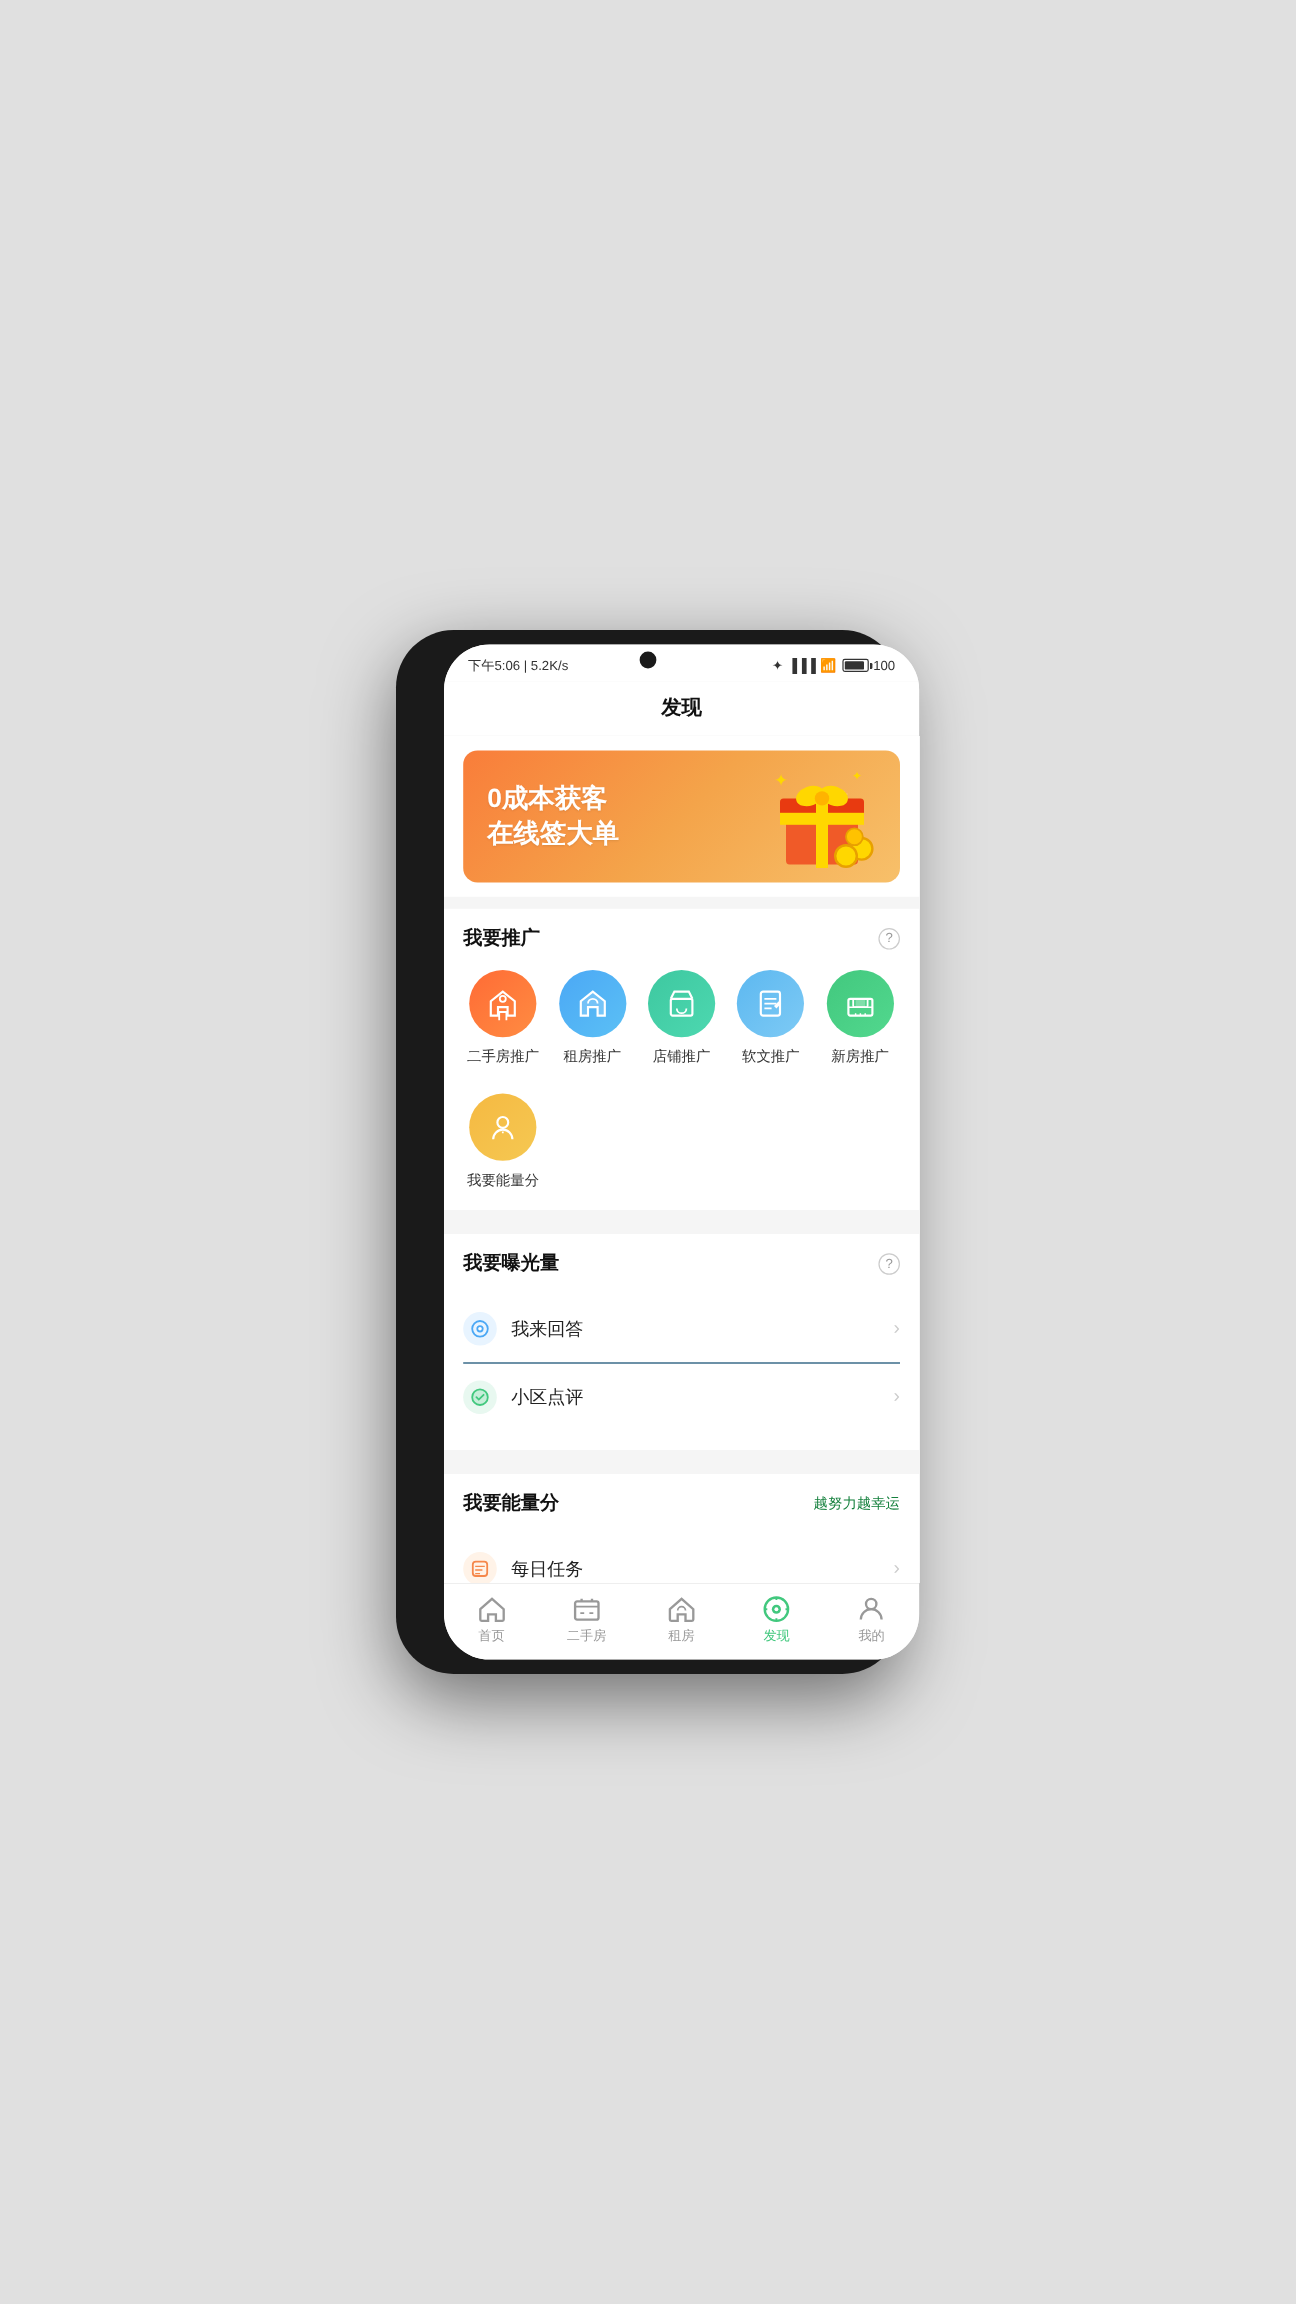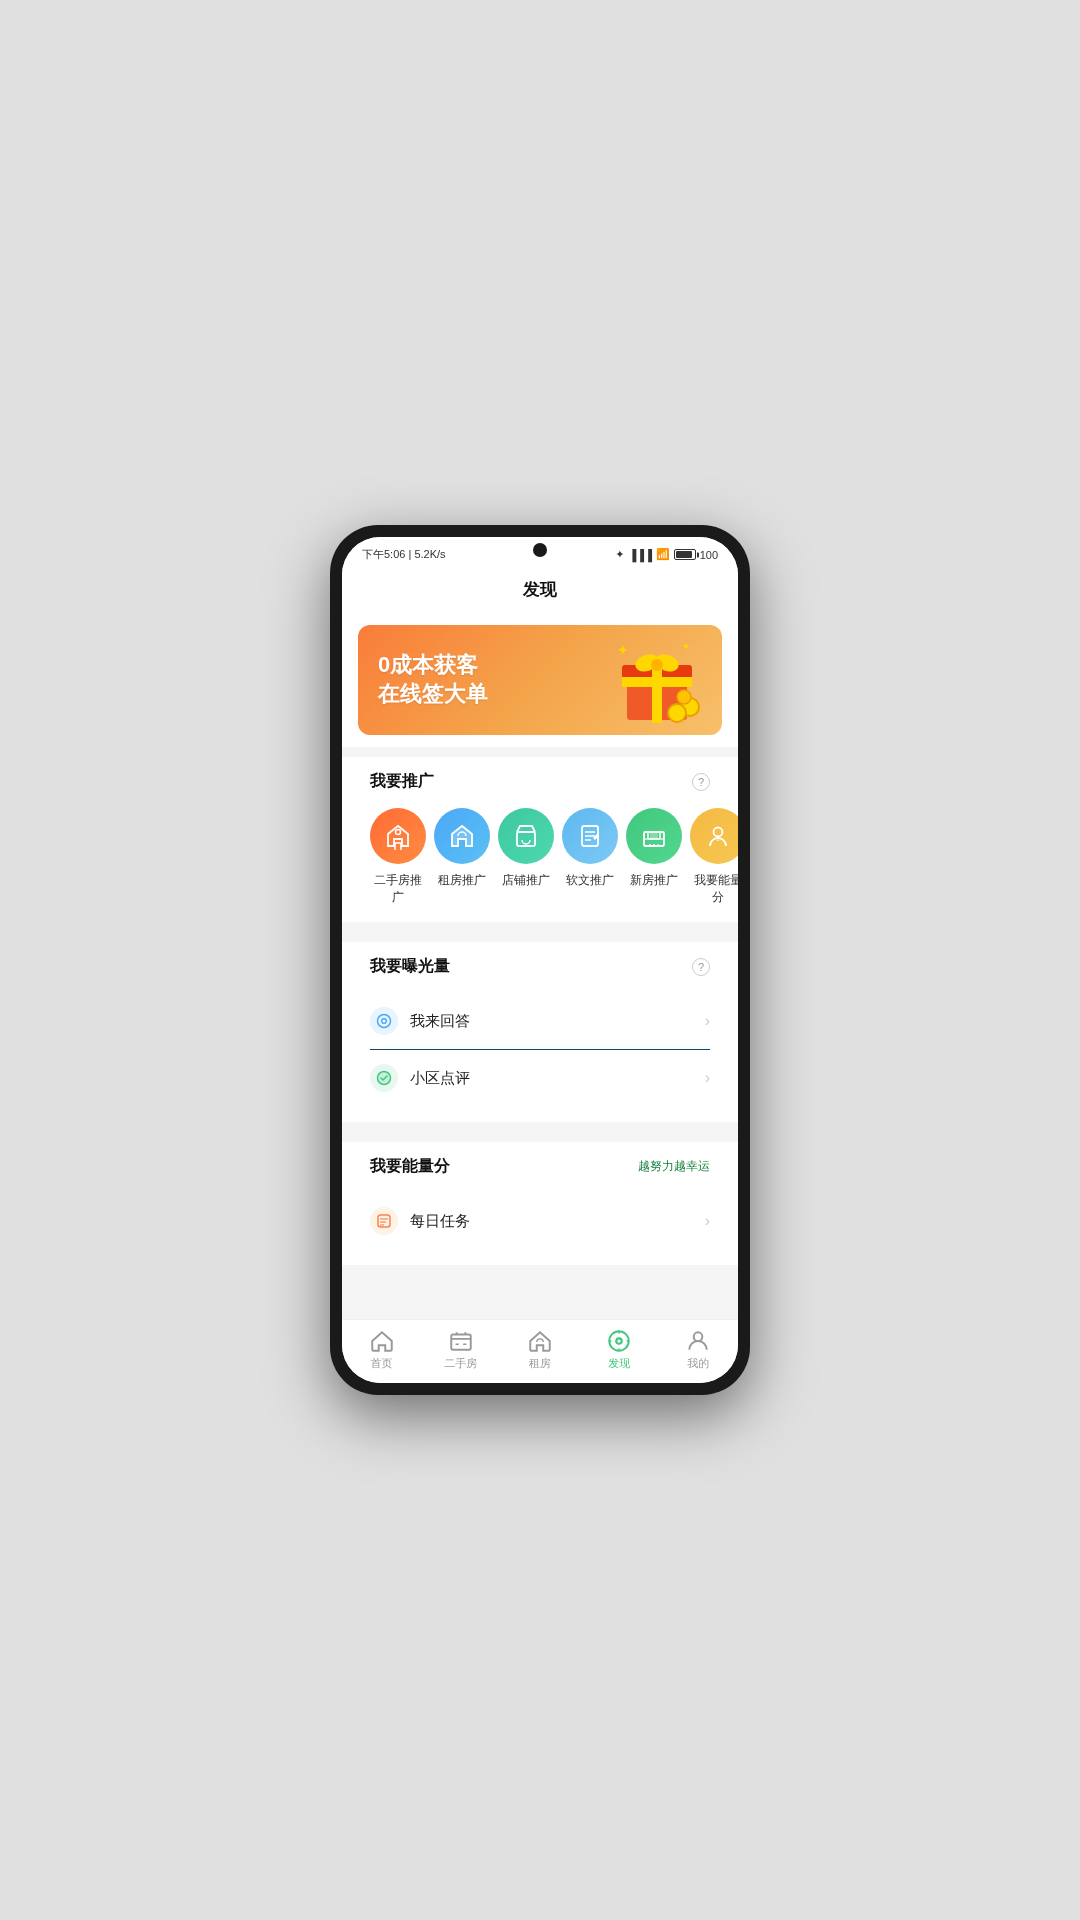--- a/index.html
+++ b/index.html
@@ -22,20 +22,21 @@
       position: relative;
     }
     .phone-screen {
       width: 100%;
       height: 100%;
       background: #f5f5f5;
       border-radius: 38px;
       overflow: hidden;
       display: flex;
       flex-direction: column;
+      margin-left: 28px;
     }
     .status-bar {
       background: #fff;
       padding: 10px 20px 6px;
       display: flex;
       justify-content: space-between;
       align-items: center;
       font-size: 11px;
       color: #333;
       flex-shrink: 0;
@@ -119,21 +120,21 @@
     }
     .banner-image {
       width: 90px;
       height: 90px;
       position: relative;
       flex-shrink: 0;
     }
     .section {
       background: #fff;
       margin-top: 10px;
-      padding: 14px 28px 16px;
+      padding: 14px 16px 16px;
     }
     .section-header {
       display: flex;
       justify-content: space-between;
       align-items: center;
       margin-bottom: 16px;
     }
     .section-title {
       font-size: 16px;
       font-weight: 700;
@@ -149,21 +150,21 @@
       justify-content: center;
       font-size: 11px;
       color: #999;
     }
     .section-subtitle {
       font-size: 12px;
       color: #15803d;
     }
     .grid-icons {
       display: grid;
-      grid-template-columns: repeat(6, 1fr);
+      grid-template-columns: repeat(5, 1fr);
       gap: 22px 8px;
     }
     .grid-icon-item {
       display: flex;
       flex-direction: column;
       align-items: center;
       gap: 8px;
       cursor: pointer;
     }
     .icon-circle {

